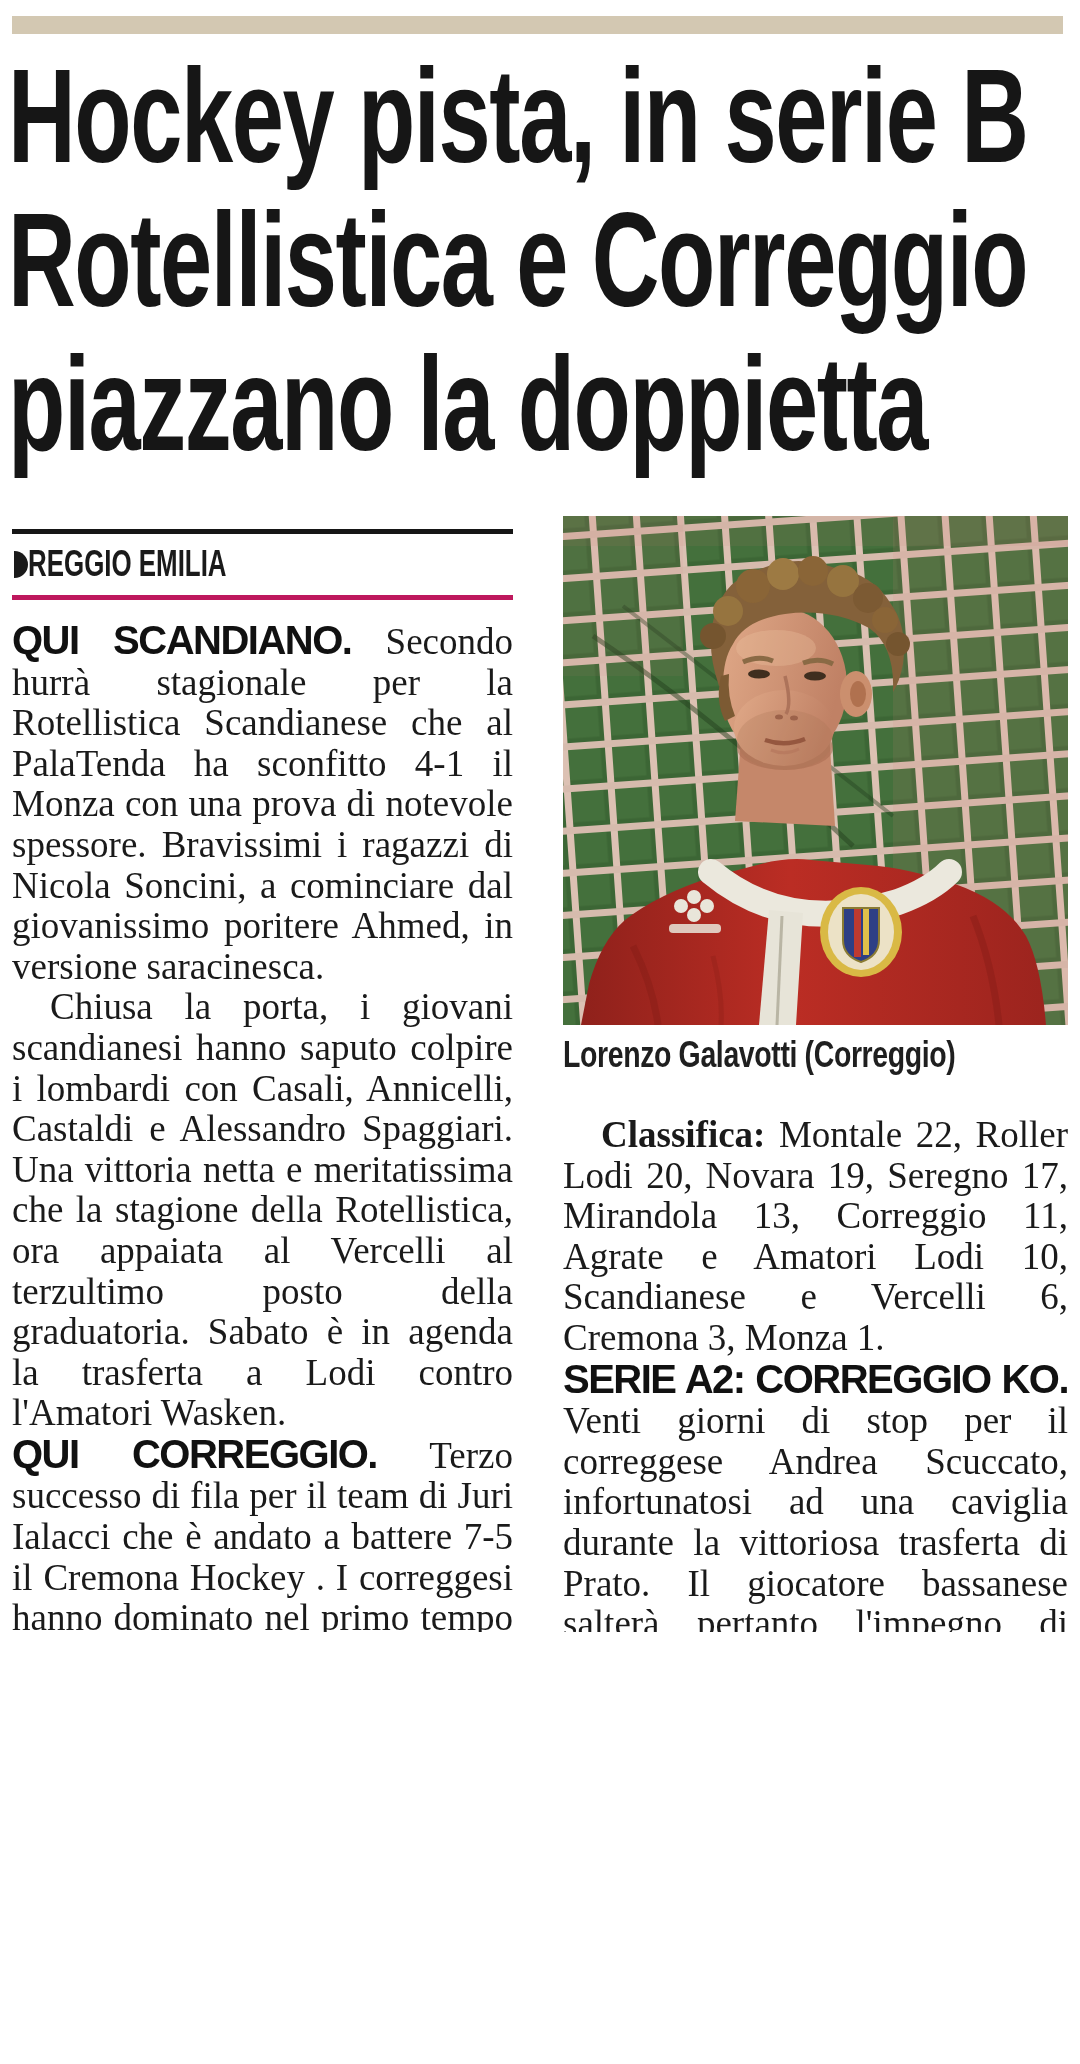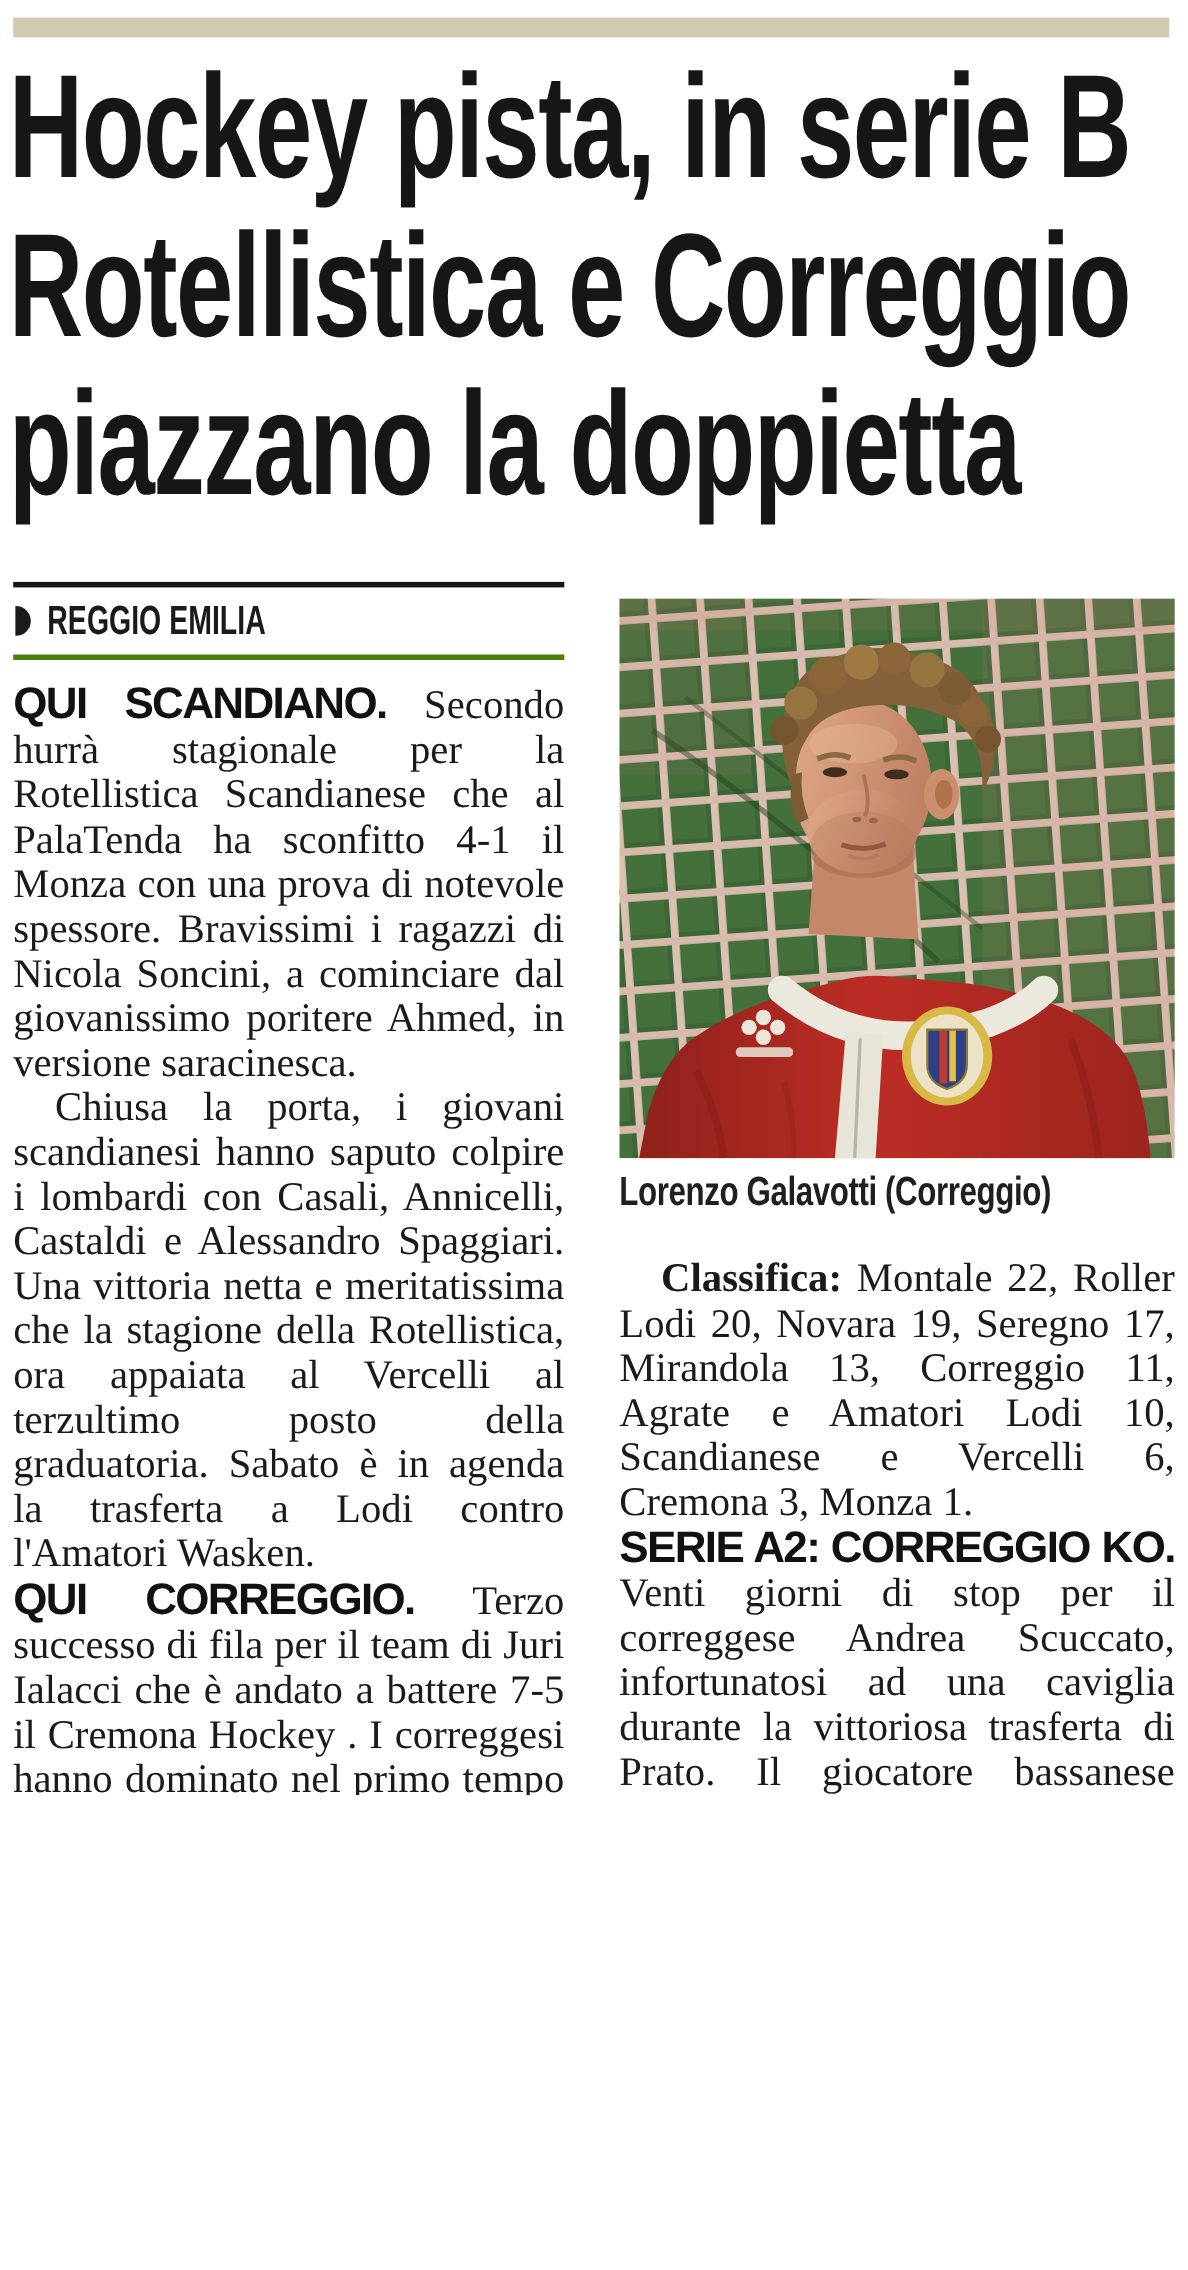--- a/index.html
+++ b/index.html
@@ -4,33 +4,33 @@
 <style>
   html,body{margin:0;padding:0;background:#ffffff;}
   .page{position:relative;width:1080px;height:1632px;background:#ffffff;overflow:hidden;
         font-family:"Liberation Serif", serif;color:#1a1a1a;}
   .topbar{position:absolute;left:12px;top:16px;width:1051px;height:18px;background:#d3c8b2;}
   .headline{position:absolute;left:8px;top:44px;color:#161616;}
   .hl-line{font-family:"Liberation Sans", sans-serif;font-weight:700;font-size:134px;
            line-height:144px;letter-spacing:-2px;white-space:nowrap;
            transform:scaleX(0.70);transform-origin:0 50%;}
   .col-left{position:absolute;left:12px;top:529px;width:501px;}
-  .kicker{display:flex;align-items:center;gap:15px;border-top:5px solid #161616;
-          border-bottom:5px solid #4d7c0f;padding:9px 0 10px 2px;}
+  .kicker{display:flex;align-items:center;border-top:5px solid #161616;
+          border-bottom:5px solid #be185d;padding:9px 0 10px 2px;}
   .kicker-icon{width:14px;height:27px;background:#1a1a1a;border-radius:0 14px 14px 0;flex:none;}
   .kicker-label{font-family:"Liberation Sans", sans-serif;font-weight:700;font-size:37px;
                 transform:scaleX(0.70);transform-origin:0 50%;white-space:nowrap;color:#1a1a1a;}
   .body-text{margin-top:20px;font-size:37px;line-height:40.6px;text-align:justify;
              color:#1a1a1a;hyphens:auto;}
   .body-text p{margin:0;}
   p.ind{text-indent:38px;}
   .lead-sans{font-family:"Liberation Sans", sans-serif;font-weight:700;font-size:40px;
              letter-spacing:-1.5px;color:#111;}
   .lead-serif{font-weight:700;}
-  .col-right{position:absolute;left:563px;top:544px;width:505px;}
+  .col-right{position:absolute;left:563px;top:516px;width:505px;}
   .photo{display:block;width:505px;height:509px;}
   .caption{margin-top:10px;line-height:40px;font-family:"Liberation Sans", sans-serif;
            font-weight:700;font-size:37px;letter-spacing:-0.5px;transform:scaleX(0.77);
            transform-origin:0 0;white-space:nowrap;color:#1f1f1f;}
   .col-right .body-text{margin-top:40px;}
 </style>
 </head>
 <body>
 
 <div class="page">

